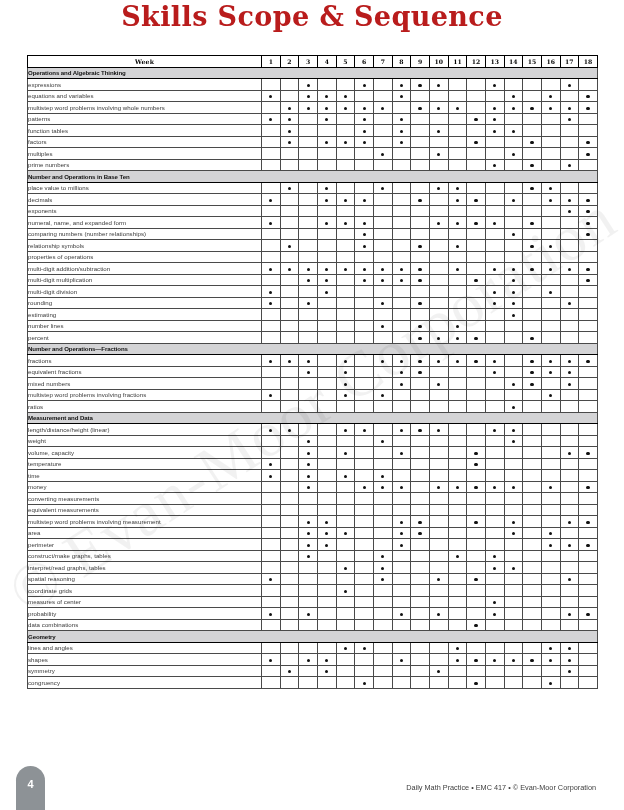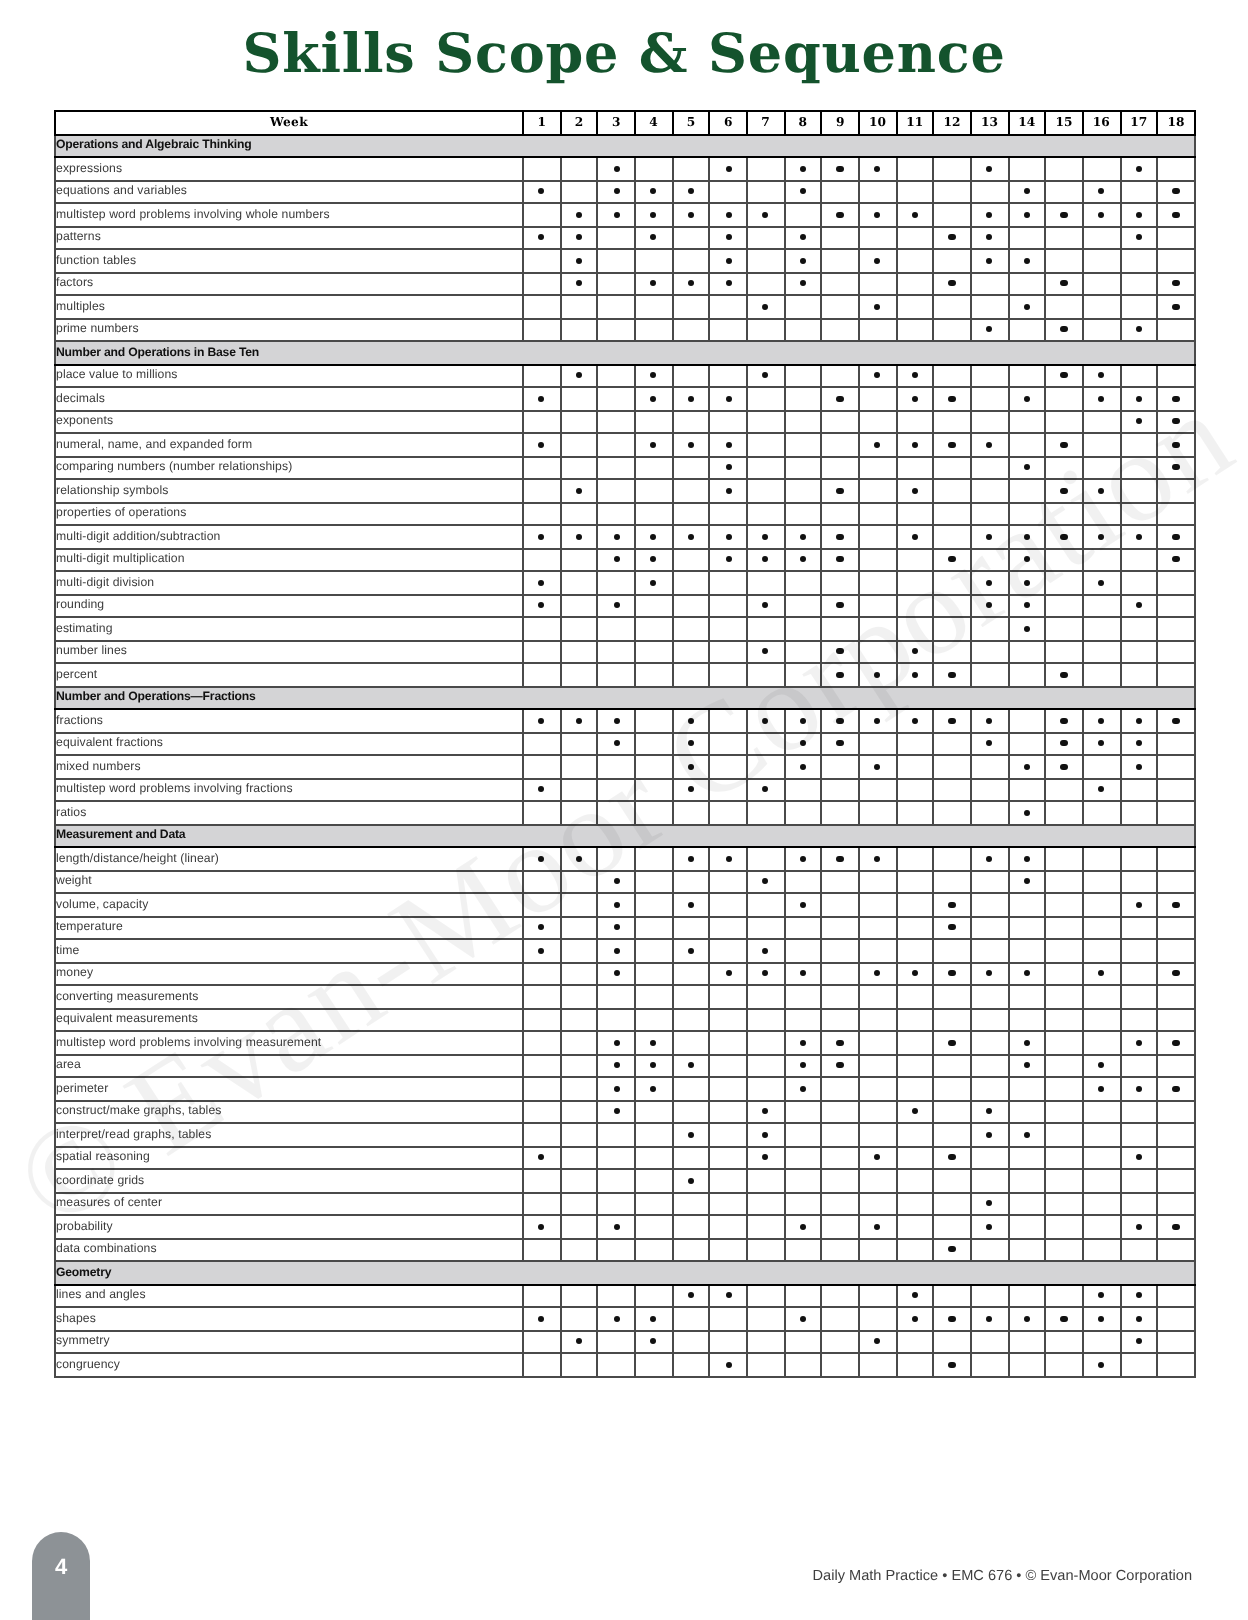--- a/index.html
+++ b/index.html
@@ -31,22 +31,22 @@
     font-weight: 400;
   }
 
   
   .page-title {
     text-align: center;
     font-family: "DejaVu Serif", serif;
     font-size: 27px;
     font-weight: bold;
     letter-spacing: 0.4px;
-    color: #14532d;
-    padding-top: 12px;
+    color: #b91c1c;
+    padding-top: 1px;
     margin: 0 0 14px 0;
     position: relative;
     z-index: 2;
   }
 
   
   .table-wrap {
     position: absolute;
     left: 27px;
     top: 55px;
@@ -1258,13 +1258,13 @@
           <td class="cell"></td>
           <td class="cell"></td>
         </tr>
       </tbody>
   </table>
 </div>
 
 <div class="page-tab">
   <div class="page-num">4</div>
 </div>
-<div class="footer-credit">Daily Math Practice • EMC 676 • © Evan-Moor Corporation</div>
+<div class="footer-credit">Daily Math Practice • EMC 417 • © Evan-Moor Corporation</div>
 
 </body></html>

